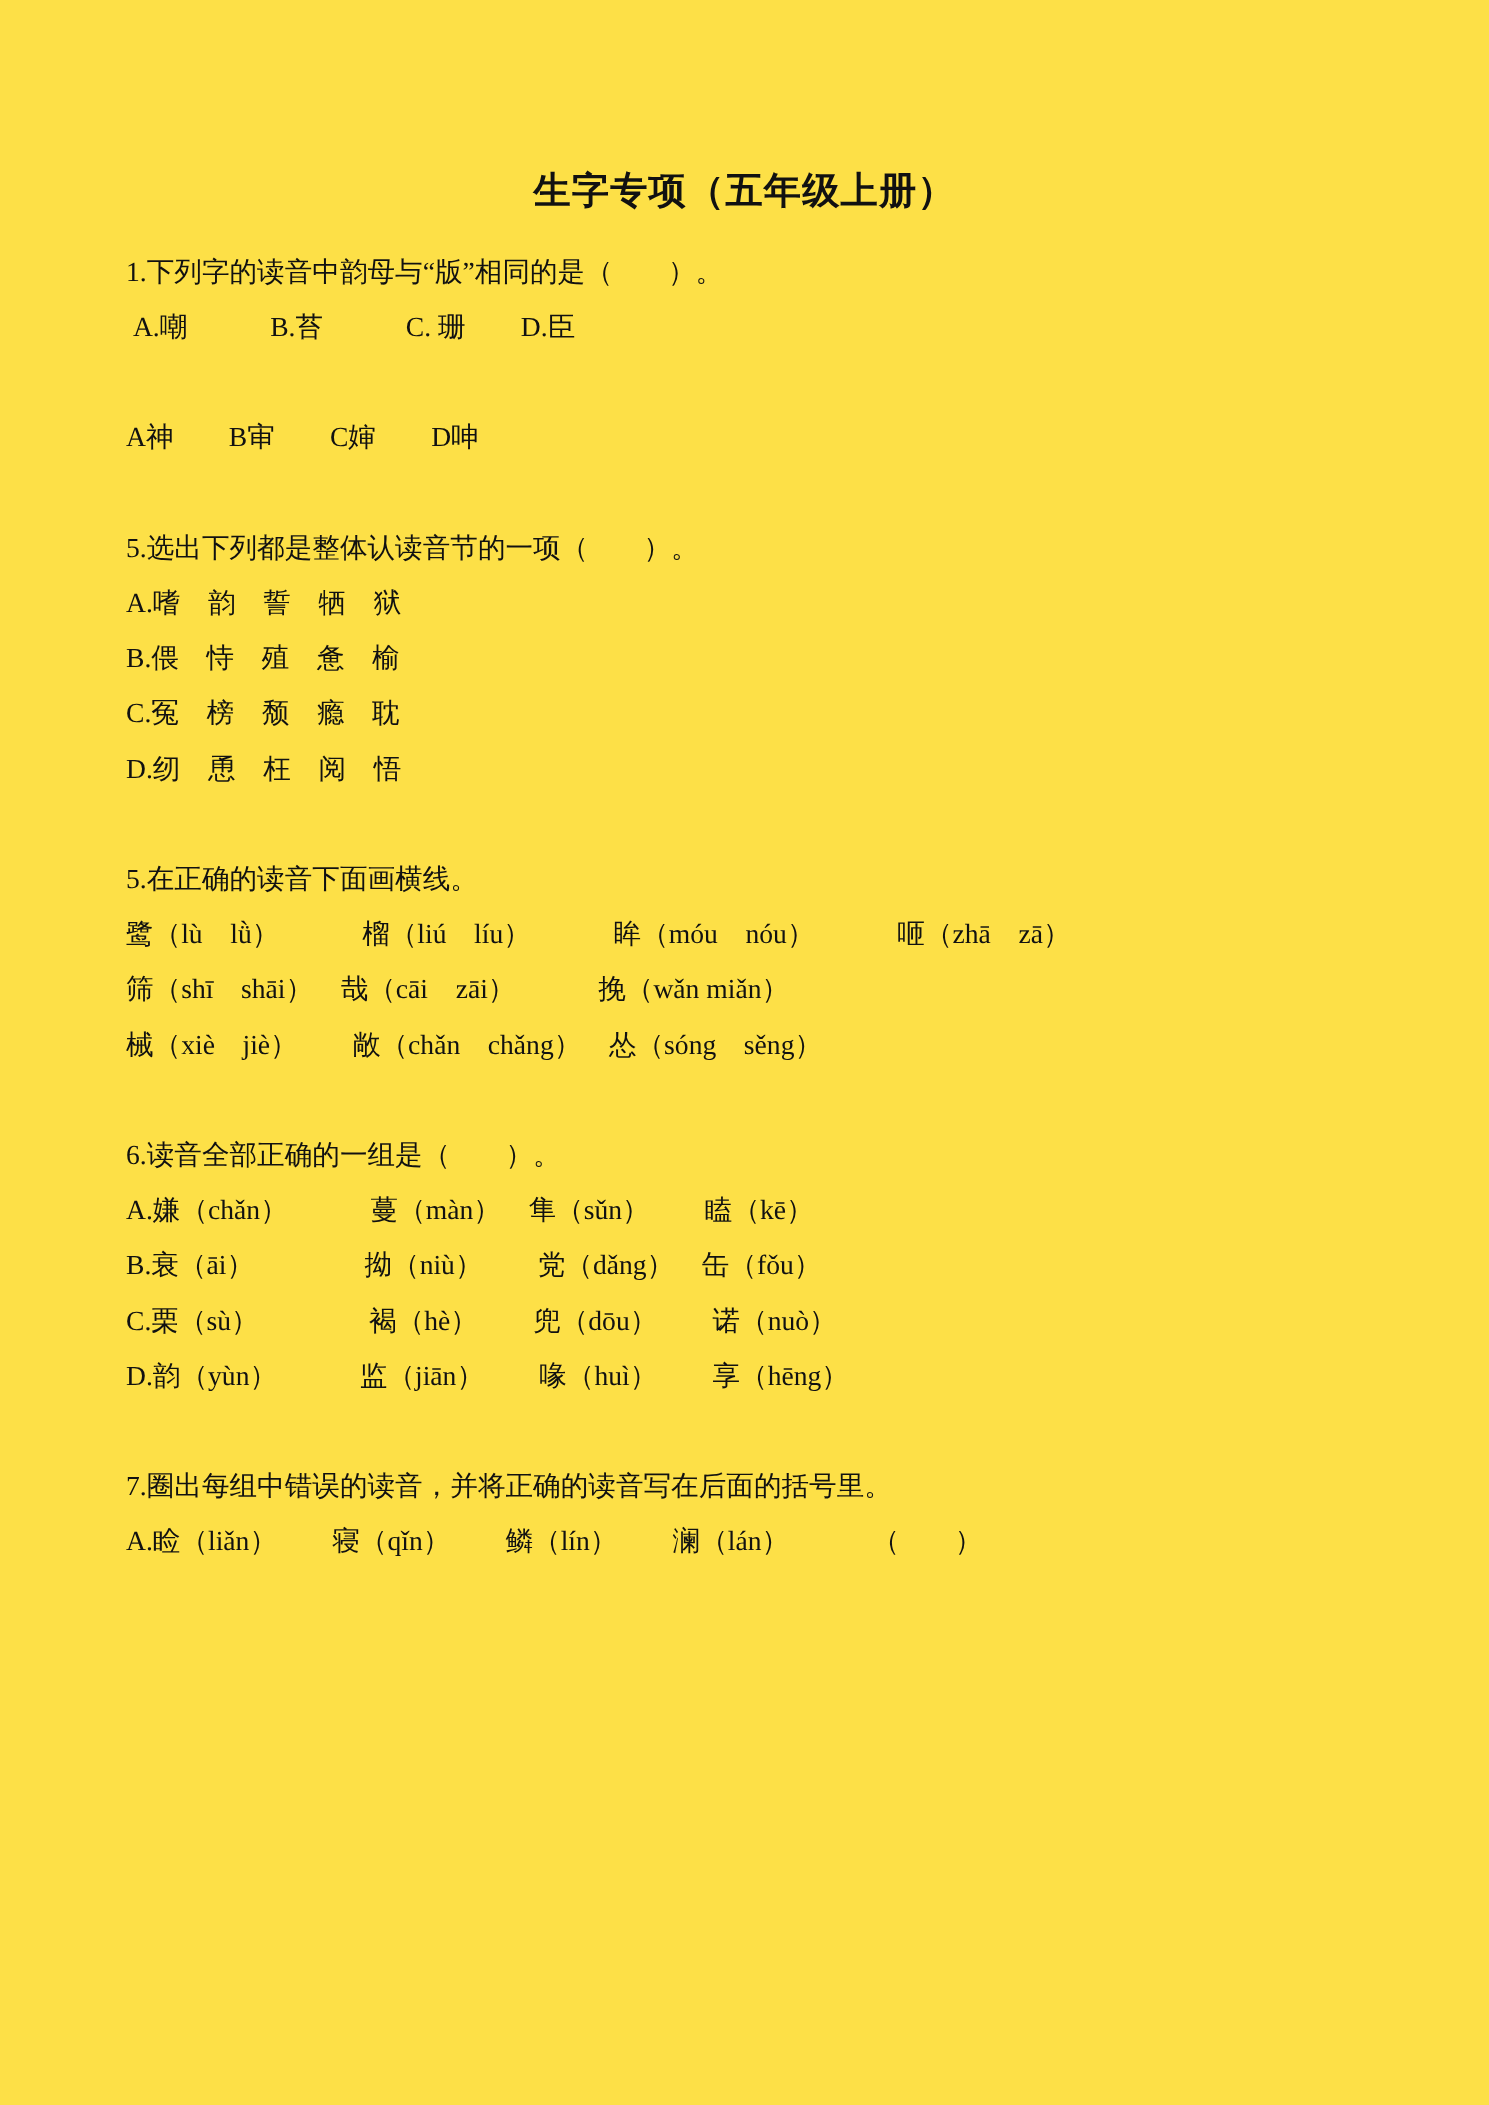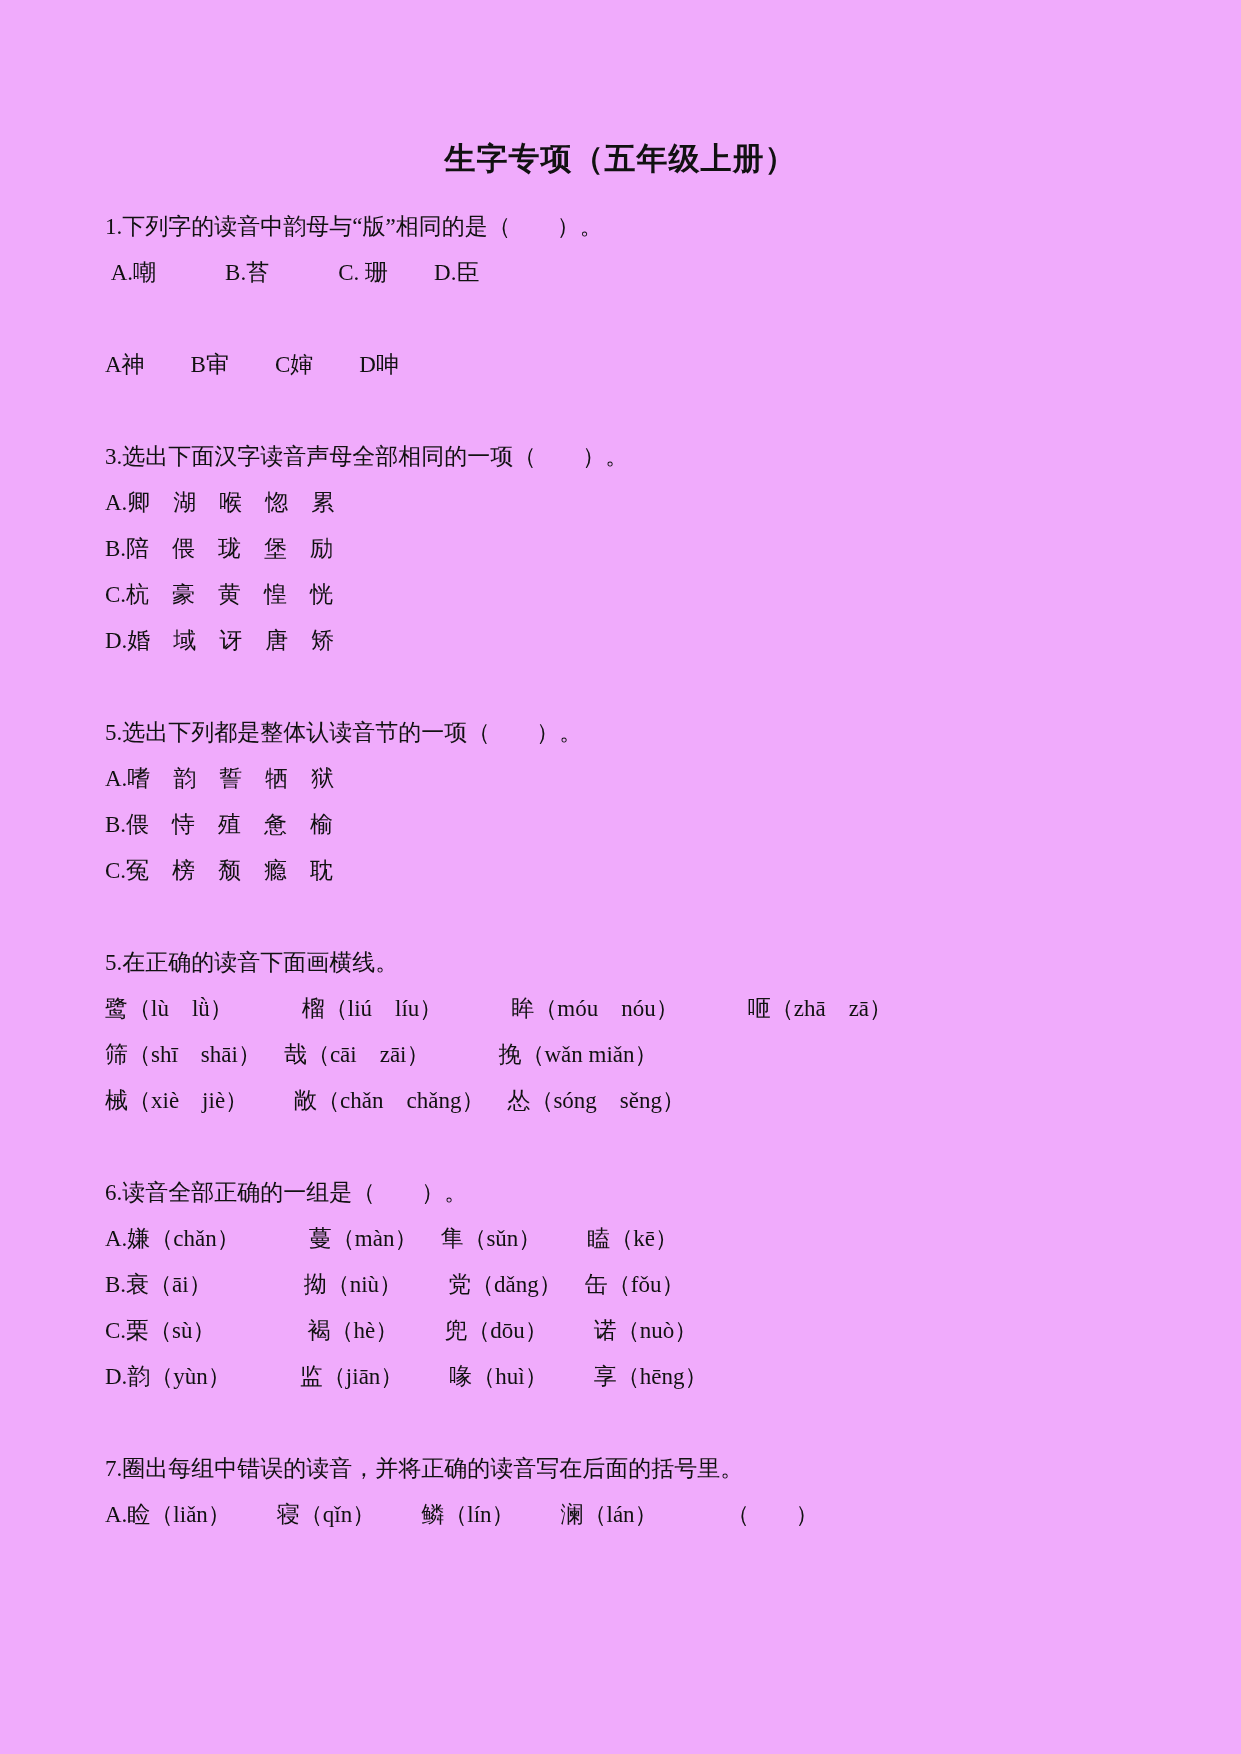--- a/index.html
+++ b/index.html
@@ -5,21 +5,21 @@
   html, body {
     margin: 0;
     padding: 0;
     background: #e8e8e8;
   }
   .page {
     position: relative;
     width: 1241px;
     height: 1754px;
     margin: 0 auto;
-    background: #f0abfc;
+    background: #fde047;
     box-sizing: border-box;
     padding: 140px 105px 0 105px;
     font-family: "Liberation Serif", "DejaVu Serif", serif;
     color: #111111;
     overflow: hidden;
   }
   .title {
     margin: 0 0 26px 0;
     text-align: center;
     font-size: 31px;
@@ -47,33 +47,27 @@
 
   <section class="question">
     <p class="prompt">1.下列字的读音中韵母与“版”相同的是（　　）。</p>
     <p class="line"> A.嘲　　　B.苔　　　C. 珊　　D.臣</p>
   </section>
 
   <section class="question">
     <p class="line">A神　　B审　　C婶　　D呻</p>
   </section>
 
-  <section class="question">
-    <p class="prompt">3.选出下面汉字读音声母全部相同的一项（　　）。</p>
-    <p class="line">A.卿　湖　喉　惚　累</p>
-    <p class="line">B.陪　偎　珑　堡　励</p>
-    <p class="line">C.杭　豪　黄　惶　恍</p>
-    <p class="line">D.婚　域　讶　唐　矫</p>
-  </section>
 
   <section class="question">
     <p class="prompt">5.选出下列都是整体认读音节的一项（　　）。</p>
     <p class="line">A.嗜　韵　誓　牺　狱</p>
     <p class="line">B.偎　恃　殖　惫　榆</p>
     <p class="line">C.冤　榜　颓　瘾　耽</p>
+    <p class="line">D.纫　恿　枉　阅　悟</p>
   </section>
 
   <section class="question">
     <p class="prompt">5.在正确的读音下面画横线。</p>
     <p class="line">鹭（lù　lǜ）　　　榴（liú　líu）　　　眸（móu　nóu）　　　咂（zhā　zā）</p>
     <p class="line">筛（shī　shāi）　哉（cāi　zāi）　　　挽（wǎn miǎn）</p>
     <p class="line">械（xiè　jiè）　　敞（chǎn　chǎng）　怂（sóng　sěng）</p>
   </section>
 
   <section class="question">

